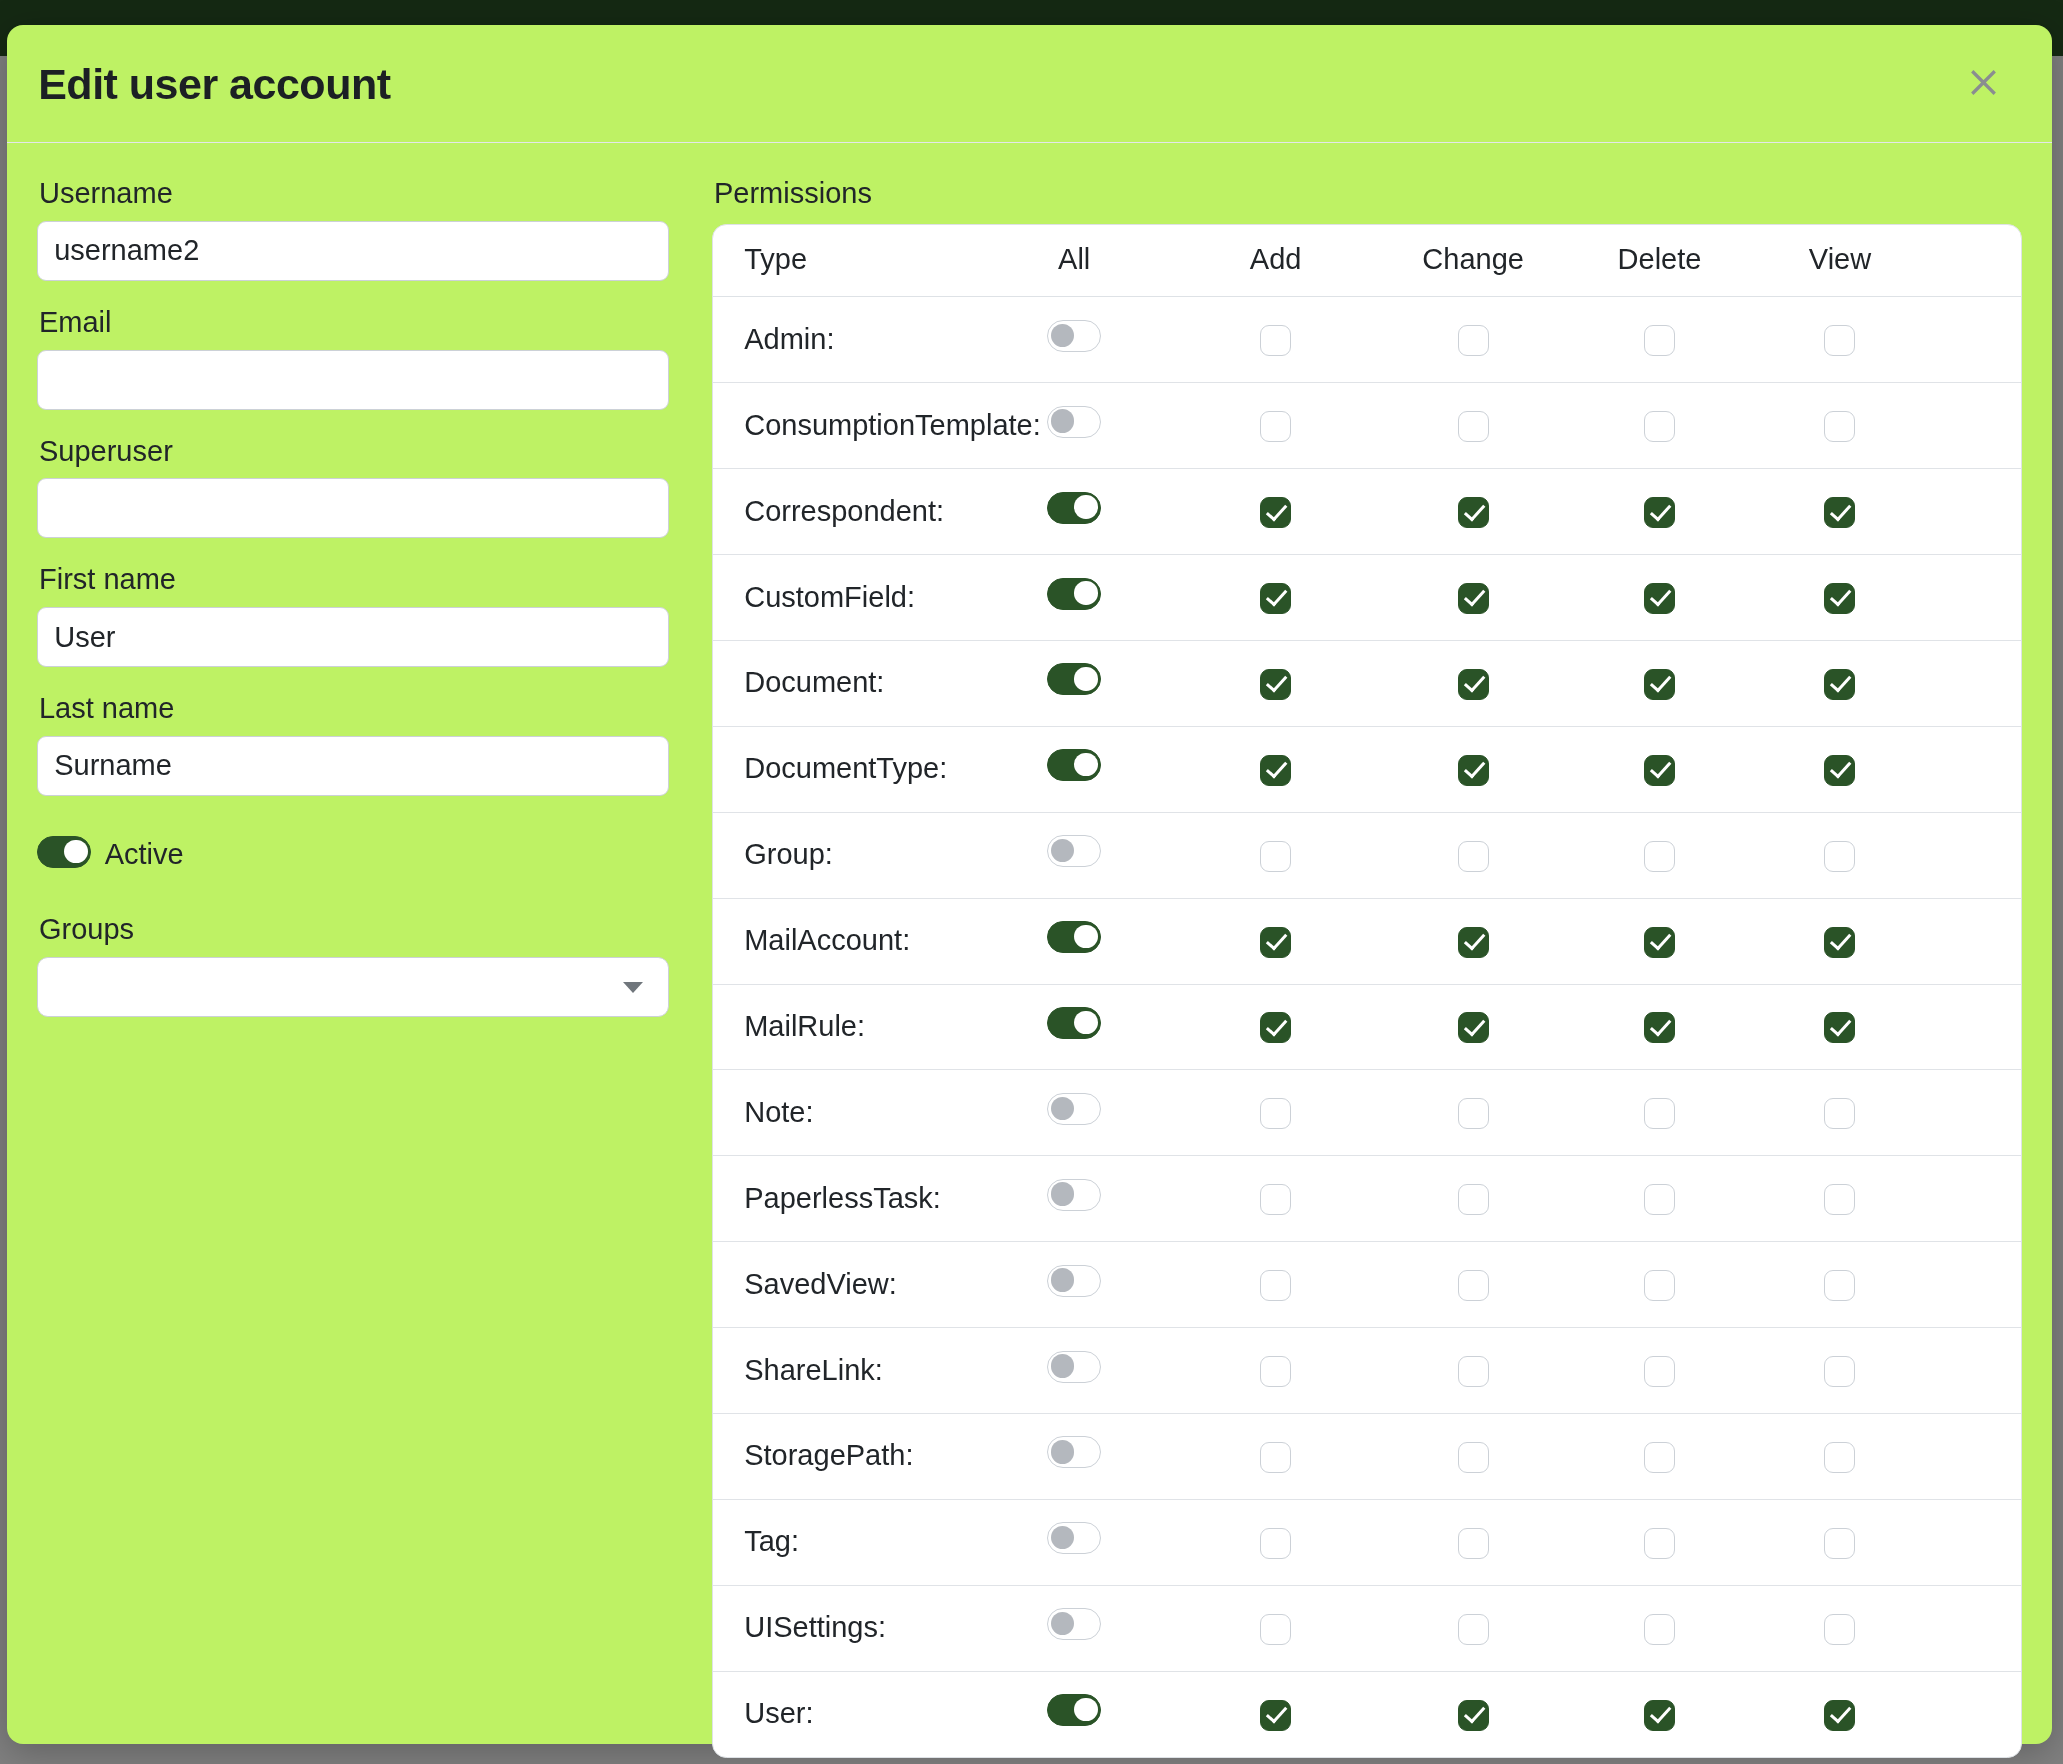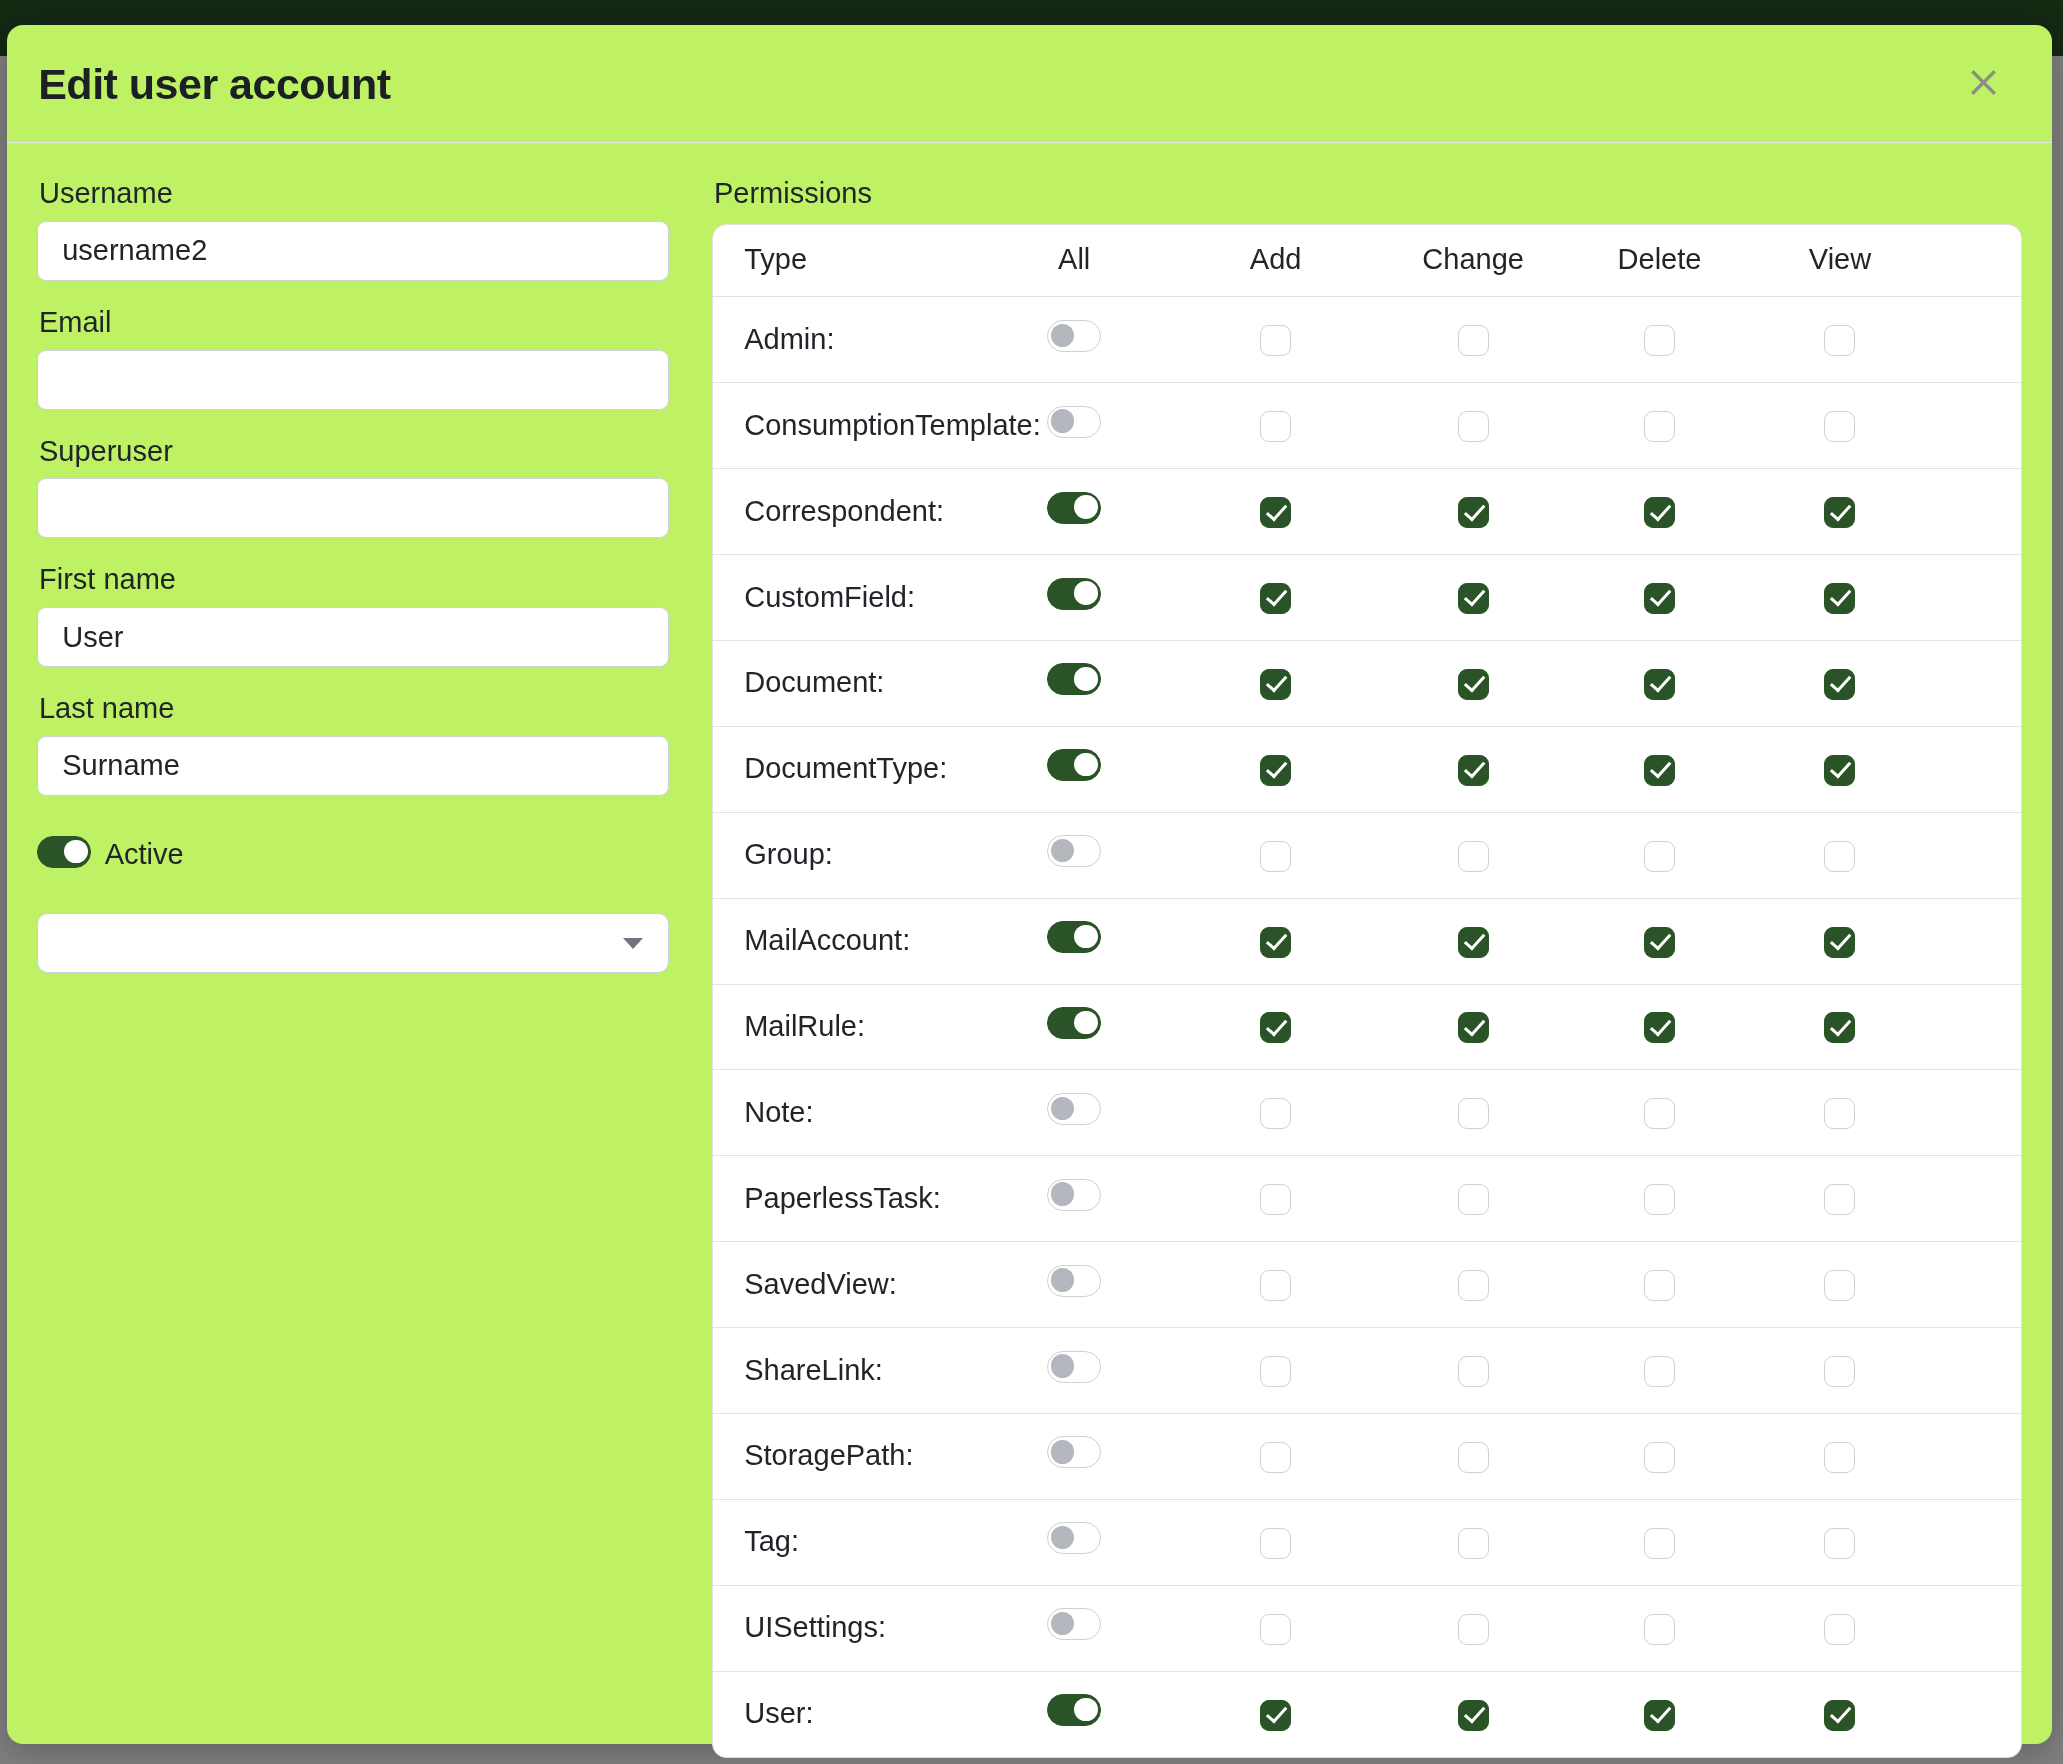--- a/index.html
+++ b/index.html
@@ -33,21 +33,21 @@
 
   
   .modal-body { flex:1; display:flex; padding:34px 30px 0 30px; gap:43px; align-items:flex-start;justify-content:space-between; }
   .col-left  { width:632px; flex:none; }
   .col-right { flex:1; }
 
   .form-group { margin-bottom:25px; }
   .field-label { display:block; font-size:29px; margin:0 0 10.8px 1.8px; color:#212529; }
   .text-input {
     width:100%; height:60px; border:1.8px solid #ccd1d7; border-radius:9px;
-    padding:0 24px; font-size:29px; font-family:inherit; color:#212529; background:#fff; outline:none;
+    padding:0 16px; font-size:29px; font-family:inherit; color:#212529; background:#fff; outline:none;
   }
 
   .toggle-row { display:flex; align-items:flex-start; gap:13.5px; }
   .toggle-row + .toggle-row { margin-top:18px; }
   .active-row { margin-top:40px; }
   .toggle-label { font-size:29px; line-height:36px; padding-top:0; }
   .toggle-text { flex:1; font-size:29px; line-height:47px; margin-top:-5.4px; }
   .muted { color:#6d757d; }
 
   .switch {
@@ -141,20 +141,21 @@
         <input class="text-input" type="text" value="Surname" style="">
       </div>
 
       <div class="toggle-row active-row">
         <span class="switch on" id="active-switch"></span>
         <span class="toggle-label">Active</span>
       </div>
 
 
       <div class="groups-group">
+        <label class="field-label">Groups</label>
         <div class="select-box">
           <span class="caret"></span>
         </div>
       </div>
 
     </div>
 
     <div class="col-right">
       <span class="perm-label">Permissions</span>
       <div class="perm-table-wrap">

